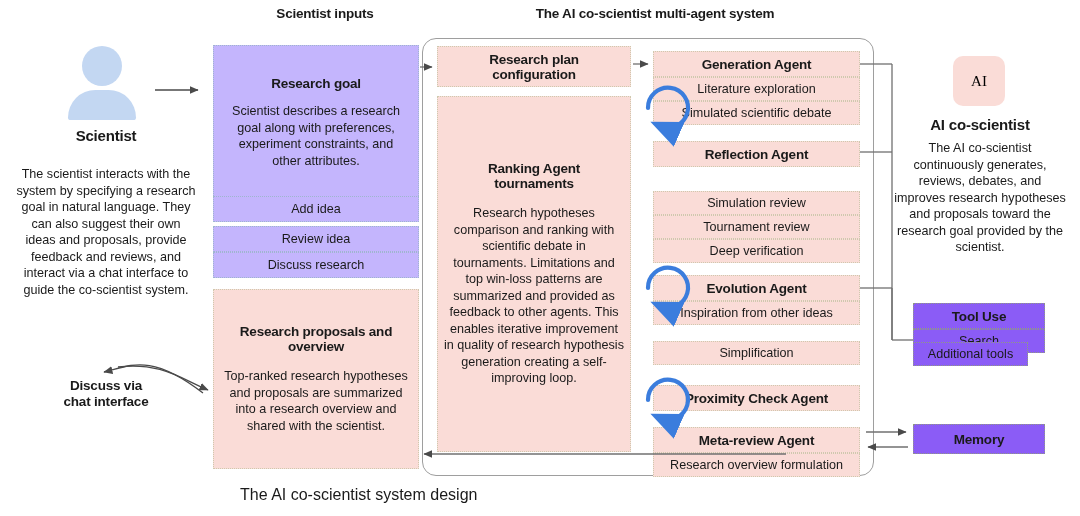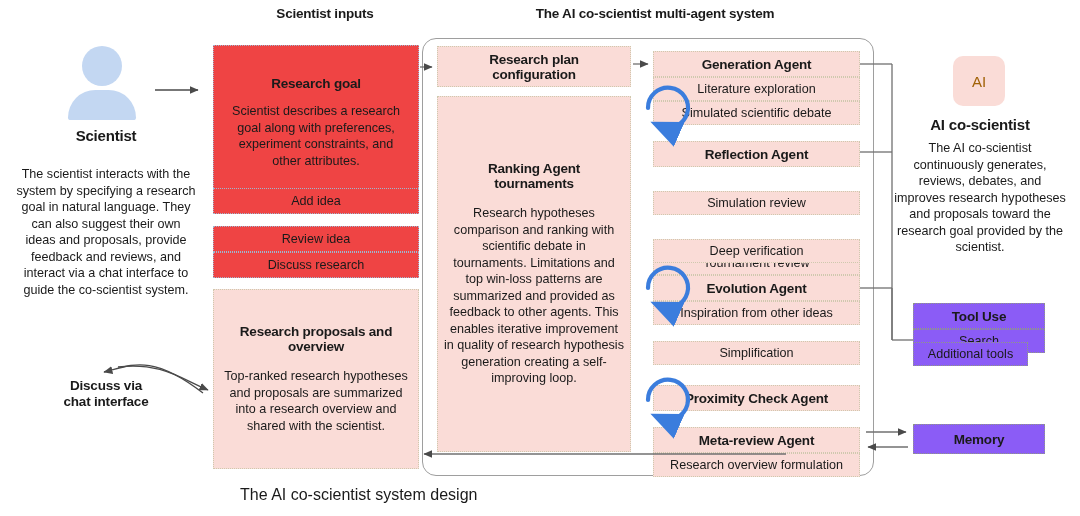--- a/index.html
+++ b/index.html
@@ -14,38 +14,38 @@
   }
   .canvas{position:absolute;left:0;top:0;width:1080px;height:516px;}
   .abs{position:absolute;box-sizing:border-box;}
 
   
   .hdr{font-weight:bold;font-size:13.5px;text-align:center;letter-spacing:-0.2px;}
   .body-txt{font-size:12.6px;line-height:16.5px;text-align:center;}
   .sub-row{font-size:12.6px;text-align:center;}
 
   
-  .blue{background:#ef4444;border:1px dotted #9fb6cf;}
+  .blue{background:#c4b5fd;border:1px dotted #9fb6cf;}
   .pink{background:#fadcd7;border:1px dotted #cfc9ae;}
   .gray{background:#8b5cf6;border:1px dotted #8f9a82;}
 
   
   .outer{
     border:1.5px solid #9e9e9e;border-radius:14px;background:transparent;
   }
 
   
   .person-head{position:absolute;border-radius:50%;background:#c3d7f2;}
   .person-body{position:absolute;background:#c3d7f2;border-radius:42px 42px 4px 4px;}
 
   
   .ai-badge{
     background:#fadcd7;border-radius:10px;
     display:flex;align-items:center;justify-content:center;
-    font-family:Liberation Sans, sans-serif;font-size:15px;color:#a16207;
+    font-family:Liberation Serif, serif;font-size:15px;color:#000000;
   }
 
   
   svg.conn{position:absolute;left:0;top:0;width:1080px;height:516px;pointer-events:none;}
 
   .center-flex{display:flex;flex-direction:column;align-items:center;justify-content:center;}
 </style>
 </head>
 <body>
 
@@ -65,21 +65,21 @@
     <div class="body-txt" style="margin-top:22px;padding:0 8px;">The scientist interacts with the system by specifying a research goal in natural language. They can also suggest their own ideas and proposals, provide feedback and reviews, and interact via a chat interface to guide the co-scientist system.</div>
   </div>
 
   <div class="abs hdr" style="left:8px;top:378px;width:196px;">Discuss via</div>
   <div class="abs hdr" style="left:8px;top:394px;width:196px;">chat interface</div>
 
   <div class="abs blue center-flex" style="left:213px;top:45px;width:206px;height:155px;">
     <div class="hdr">Research goal</div>
     <div class="body-txt" style="margin-top:12px;padding:0 16px;">Scientist describes a research goal along with preferences, experiment constraints, and other attributes.</div>
   </div>
-  <div class="abs blue center-flex" style="left:213px;top:188px;width:206px;height:26px;">
+  <div class="abs blue center-flex" style="left:213px;top:196px;width:206px;height:26px;">
     <div class="sub-row">Add idea</div>
   </div>
   <div class="abs blue center-flex" style="left:213px;top:226px;width:206px;height:26px;">
     <div class="sub-row">Review idea</div>
   </div>
   <div class="abs blue center-flex" style="left:213px;top:252px;width:206px;height:26px;">
     <div class="sub-row">Discuss research</div>
   </div>
 
   <div class="abs pink center-flex" style="left:213px;top:289px;width:206px;height:180px;">
@@ -107,21 +107,21 @@
   <div class="abs pink center-flex" style="left:653px;top:101px;width:207px;height:24px;">
     <div class="sub-row">Simulated scientific debate</div>
   </div>
 
   <div class="abs pink center-flex" style="left:653px;top:141px;width:207px;height:26px;">
     <div class="hdr">Reflection Agent</div>
   </div>
   <div class="abs pink center-flex" style="left:653px;top:191px;width:207px;height:24px;">
     <div class="sub-row">Simulation review</div>
   </div>
-  <div class="abs pink center-flex" style="left:653px;top:215px;width:207px;height:24px;margin-top:36px;">
+  <div class="abs pink center-flex" style="left:653px;top:215px;width:207px;height:24px;">
     <div class="sub-row">Tournament review</div>
   </div>
   <div class="abs pink center-flex" style="left:653px;top:239px;width:207px;height:24px;">
     <div class="sub-row">Deep verification</div>
   </div>
 
   <div class="abs pink center-flex" style="left:653px;top:275px;width:207px;height:26px;">
     <div class="hdr">Evolution Agent</div>
   </div>
   <div class="abs pink center-flex" style="left:653px;top:301px;width:207px;height:24px;">

